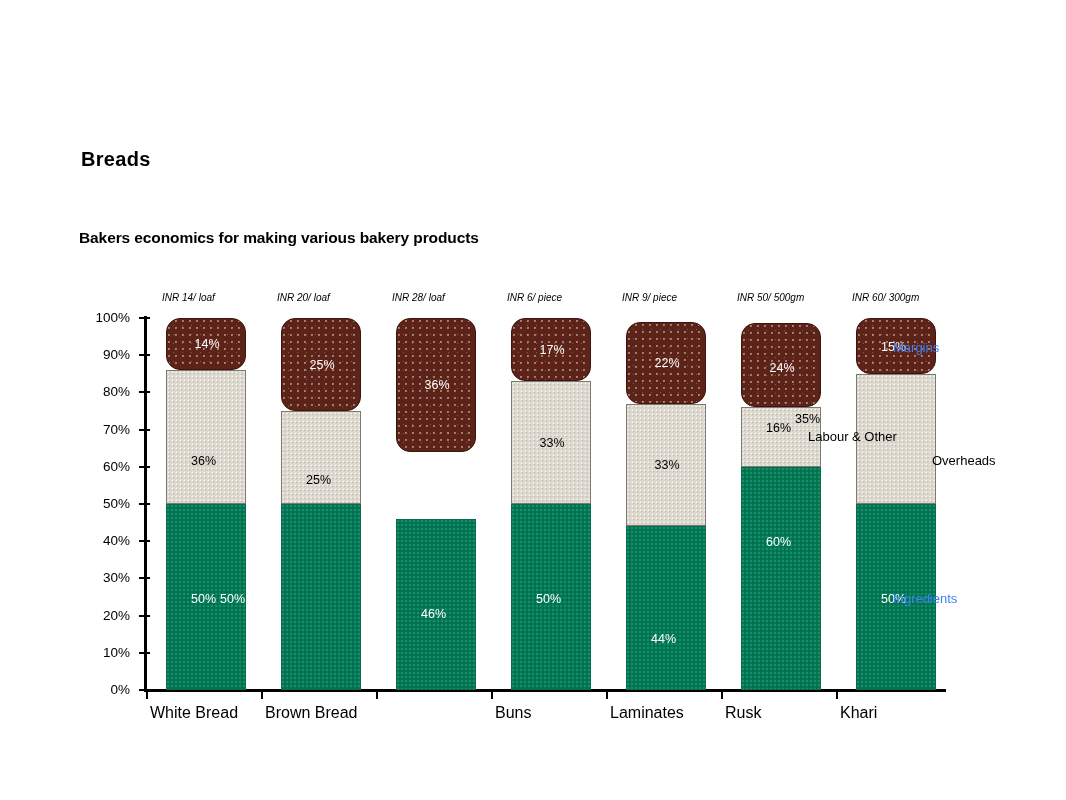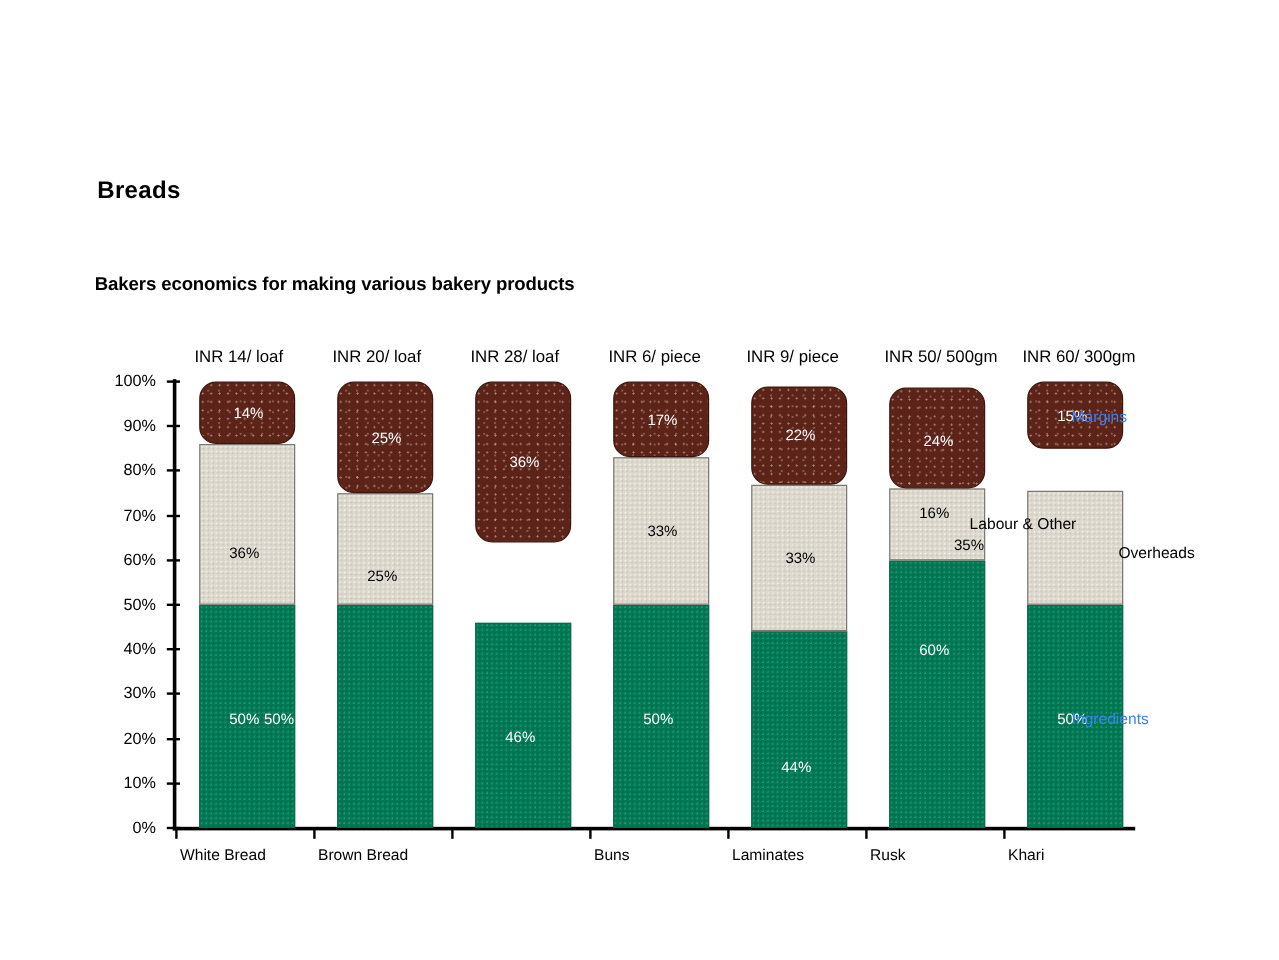--- a/index.html
+++ b/index.html
@@ -85,29 +85,30 @@
   .x-tick {
     position: absolute;
     top: 690px;
     width: 2px;
     height: 9px;
     background: #000;
   }
   .x-tick-label {
     position: absolute;
     top: 706px;
-    font-size: 13px;
+    font-size: 16px;
     line-height: 14px;
     white-space: nowrap;
   }
   .top-label {
     position: absolute;
-    font-size: 14px;
+    font-size: 10px;
     line-height: 13px;
     white-space: nowrap;
+    font-style: italic;
   }
 
   
   .bar {
     position: absolute;
     width: 80px;
   }
   .seg {
     position: absolute;
     left: 0;
@@ -286,21 +287,21 @@
           <div class="seg-value dark" style="top: 14px; left: 24px; text-align: left;">16%</div>
         </div>
         <div class="seg seg-margins" style="bottom: 282.72px; top: auto; height: 84px;">
           <div class="seg-value light" style="top: 37.64px;">24%</div>
         </div>
       </div>
       <div class="bar" style="left: 710px; top: 0px; height: 372px;">
         <div class="seg seg-ingredients" style="bottom: 0px; top: auto; height: 186px;">
           <div class="seg-value light" style="top: 88px; left: 24px; text-align: left;">50%</div>
         </div>
-        <div class="seg seg-labour" style="bottom: 186px; top: auto; height: 95px;">
+        <div class="seg seg-labour" style="bottom: 186px; top: auto; height: 130px;">
           <div class="seg-value dark" style="top: 38px; left: -62px; text-align: left;">35%</div>
         </div>
         <div class="seg seg-margins" style="bottom: 316.2px; top: auto; height: 55.8px;">
           <div class="seg-value light" style="top: 22px; left: 24px; text-align: left;">15%</div>
         </div>
       </div>
     </div>
 
   <div class="series-callout on-dark" style="left:893px; top:341px;">Margins</div>
   <div class="series-callout on-light" style="left:808px; top:430px;">Labour &amp; Other</div>

